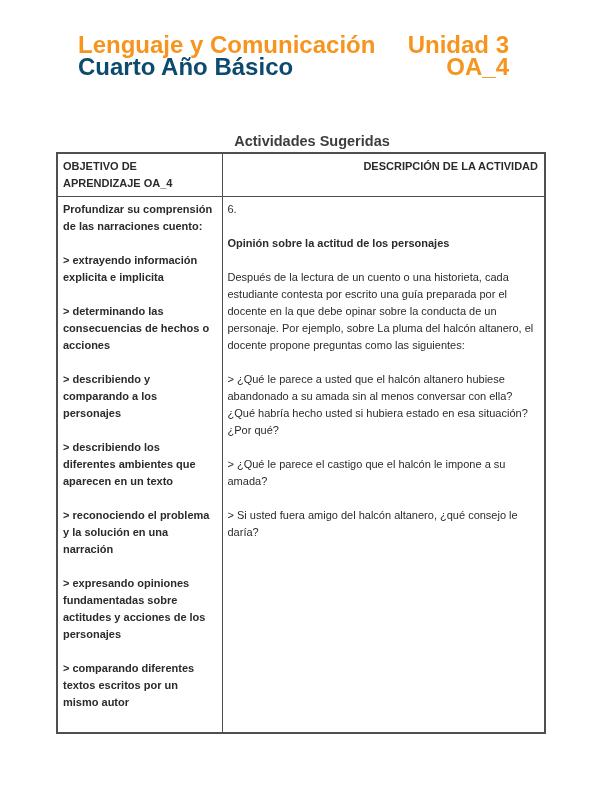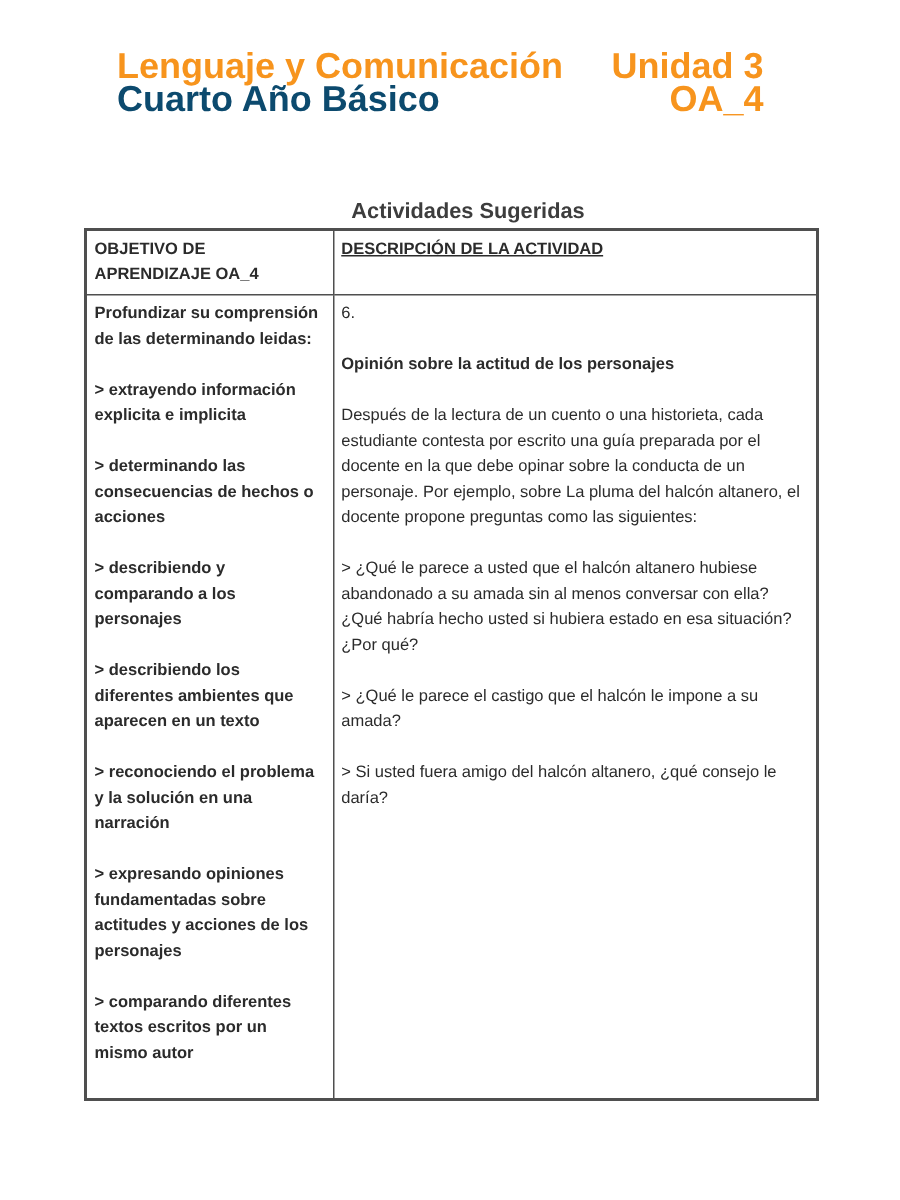--- a/index.html
+++ b/index.html
@@ -71,21 +71,21 @@
     color: #2b2b2b;
   }
   .col-objective { width: 165px; }
   .col-activity  { width: 323px; }
 
   .activity-table th {
     font-weight: bold;
     height: 33px;
   }
   th.col-objective { text-align: left; }
-  th.col-activity  { text-align: left; text-decoration: underline; }
+  th.col-activity  { text-align: right; }
 
   .activity-table td { height: 524px; }
 
   .cell-objective p {
     margin: 0 0 17px 0;
     font-weight: bold;
   }
   .cell-activity p {
     margin: 0 0 17px 0;
     font-weight: normal;
@@ -118,21 +118,21 @@
     </colgroup>
     <thead>
       <tr>
         <th class="col-objective">OBJETIVO DE APRENDIZAJE OA_4</th>
         <th class="col-activity">DESCRIPCIÓN DE LA ACTIVIDAD</th>
       </tr>
     </thead>
     <tbody>
       <tr>
         <td class="cell-objective">
-          <p>Profundizar su comprensión de las determinando leidas:</p>
+          <p>Profundizar su comprensión de las narraciones cuento:</p>
           <p>&gt; extrayendo información explicita e implicita</p>
           <p>&gt; determinando las consecuencias de hechos o acciones</p>
           <p>&gt; describiendo y comparando a los personajes</p>
           <p>&gt; describiendo los diferentes ambientes que aparecen en un texto</p>
           <p>&gt; reconociendo el problema y la solución en una narración</p>
           <p>&gt; expresando opiniones fundamentadas sobre actitudes y acciones de los personajes</p>
           <p>&gt; comparando diferentes textos escritos por un mismo autor</p>
         </td>
         <td class="cell-activity">
           <p>6.</p>

